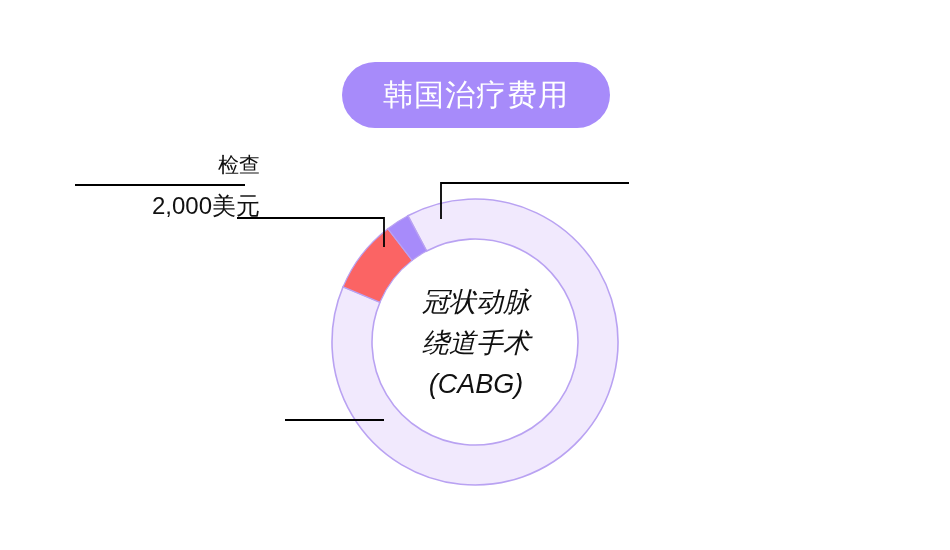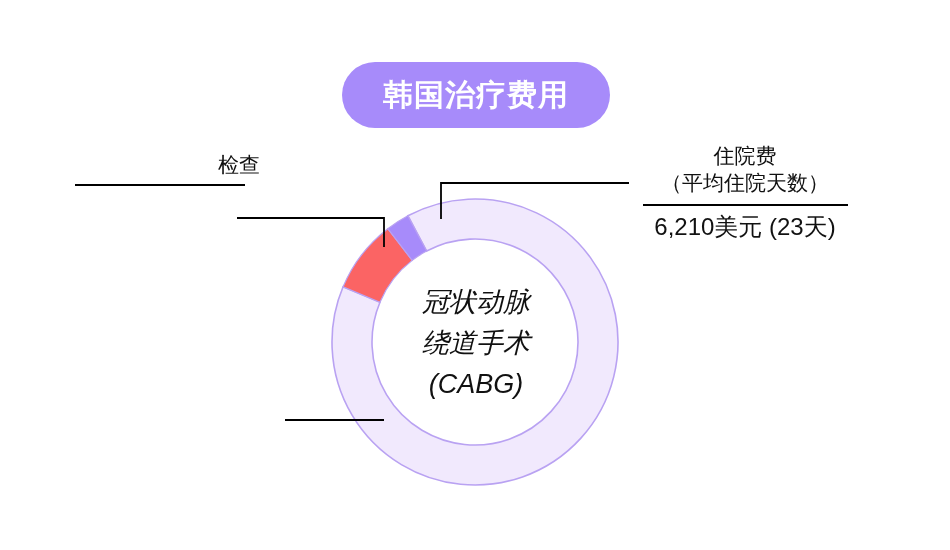--- a/index.html
+++ b/index.html
@@ -31,21 +31,21 @@
     border-radius: 33px;
     background: #a78bfa;
     display: flex;
     align-items: center;
     justify-content: center;
     box-sizing: border-box;
   }
   .title-pill .title-text {
     color: #ffffff;
     font-size: 30px;
-    font-weight: bold;
+    font-weight: normal;
     letter-spacing: 1px;
     line-height: 1;
     white-space: nowrap;
   }
 
   
   #chart-layer {
     position: absolute;
     left: 0;
     top: 0;
@@ -166,23 +166,18 @@
 
   <div id="donut-center-text">
     <div class="line">冠状动脉</div>
     <div class="line">绕道手术</div>
     <div class="line">(CABG)</div>
   </div>
 
   <div class="callout" id="callout-exam">
     <div class="cat">检查</div>
     <div class="rule"></div>
+    <div class="val">2,000美元</div>
   </div>
 
 
-  <div class="callout" id="callout-hospital">
-    <div class="cat2">住院费</div>
-    <div class="cat2">（平均住院天数）</div>
-    <div class="rule"></div>
-    <div class="val">6,210美元 (23天)</div>
-  </div>
 
 </div>
 
 </body></html>

